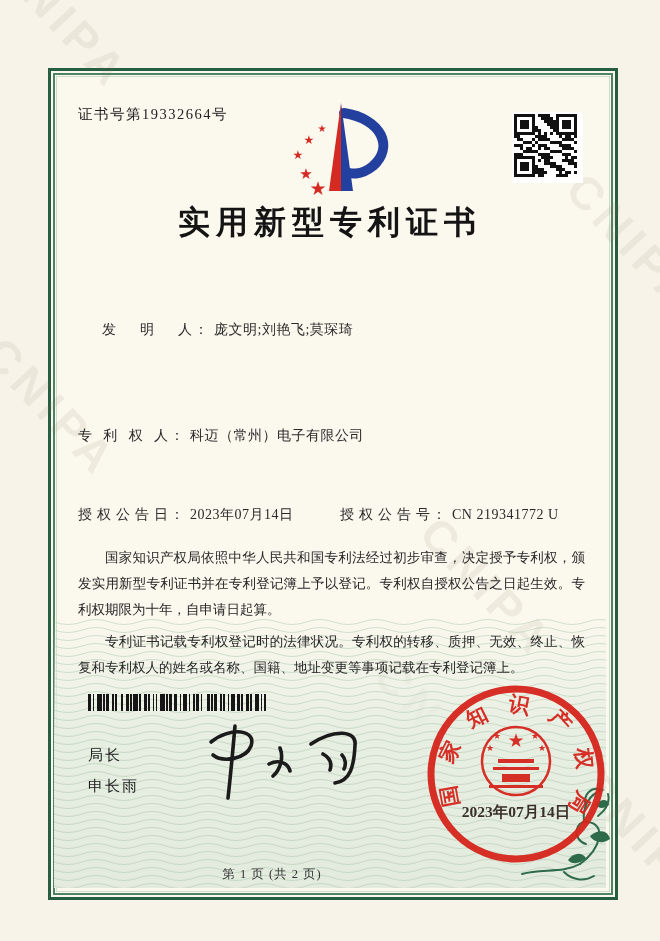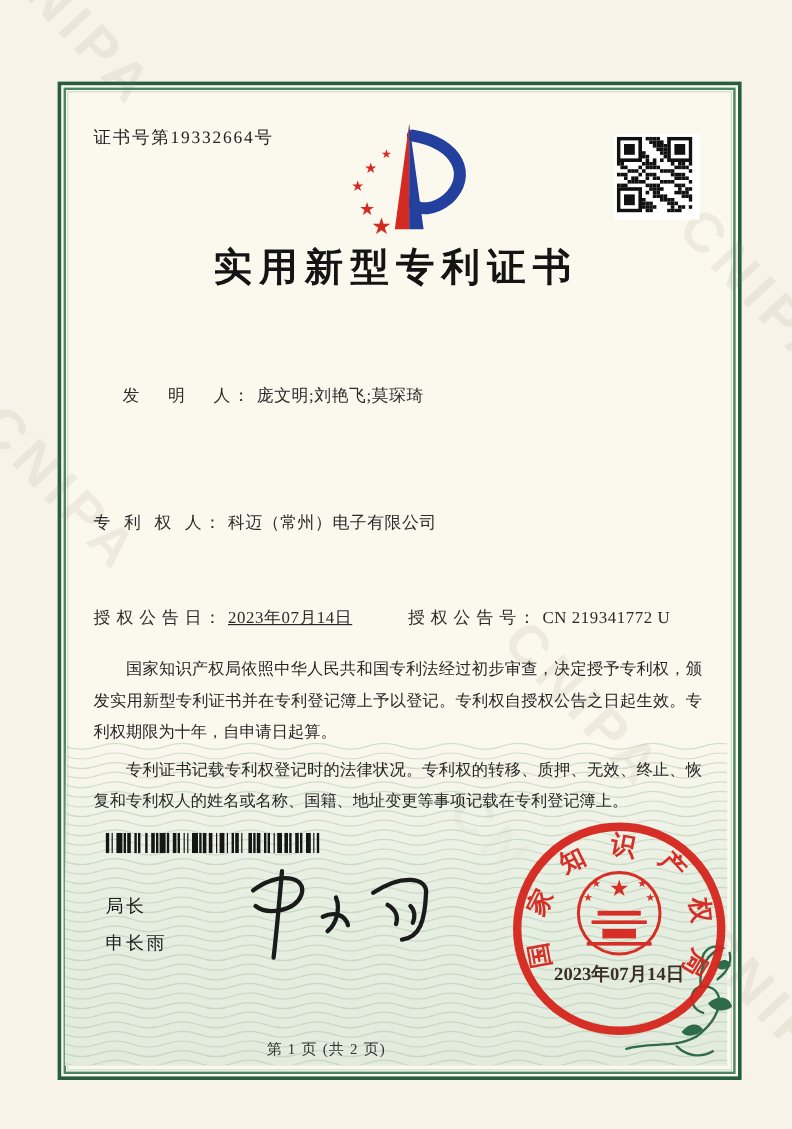--- a/index.html
+++ b/index.html
@@ -34,21 +34,21 @@
   .qr svg{display:block;background:#fff;}
   .title{position:absolute;left:0;top:201px;width:660px;text-align:center;
     font-size:32px;font-weight:bold;letter-spacing:6px;color:#141414;z-index:2;}
   
   .field{position:absolute;left:78px;font-size:14px;color:#2a2a2a;z-index:2;white-space:nowrap;}
   .field .lab{display:inline-block;width:90px;text-align:justify;text-align-last:justify;
     vertical-align:bottom;}
   .field .colon{display:inline-block;margin:0 6px 0 2px;}
   .field .val{letter-spacing:.5px;}
   .f1{top:262px;} .f2{top:321px;margin-left:24px;} .f3{top:349px;} .f4{top:388px;}
-  .f5{top:427px;} .f6{top:465px;} .f7{top:506px;text-decoration:underline;}
+  .f5{top:427px;} .f6{top:465px;} .f7{top:506px;}
   .field .grp2{position:absolute;left:262px;top:0;white-space:nowrap;}
   
   .body-text{position:absolute;left:78px;top:545px;width:507px;z-index:2;
     font-size:13.5px;line-height:26px;color:#262626;text-align:justify;}
   .body-text p{margin:0;text-indent:2em;}
   .body-text p + p{margin-top:6px;}
   
   .barcode{position:absolute;left:88px;top:694px;width:178px;height:17px;overflow:hidden;z-index:2;}
   .barcode i{position:absolute;top:0;bottom:0;background:#161616;}
   .signer{position:absolute;left:88px;z-index:2;

